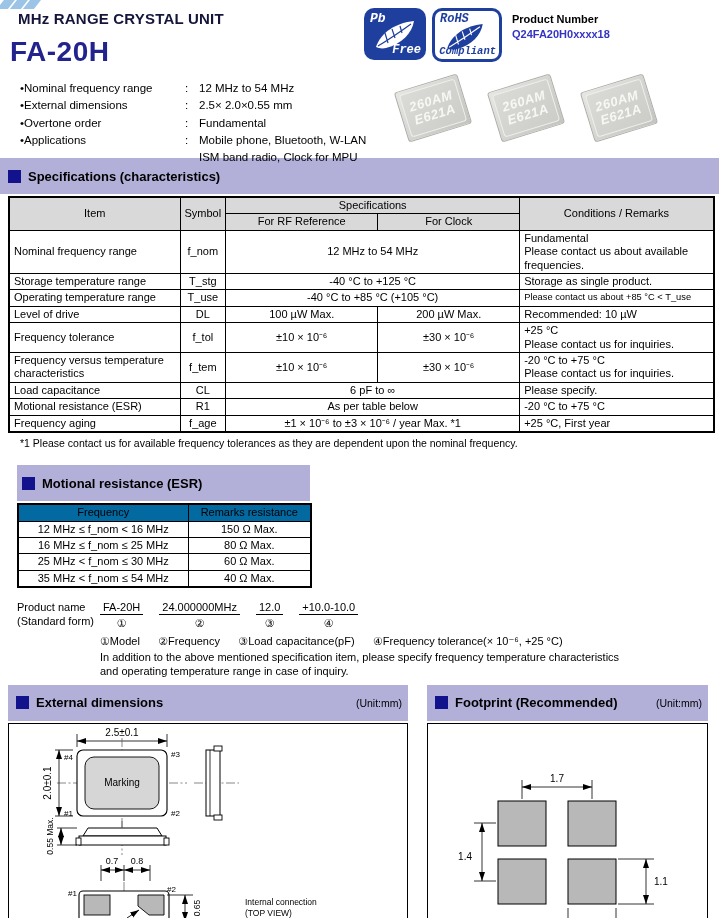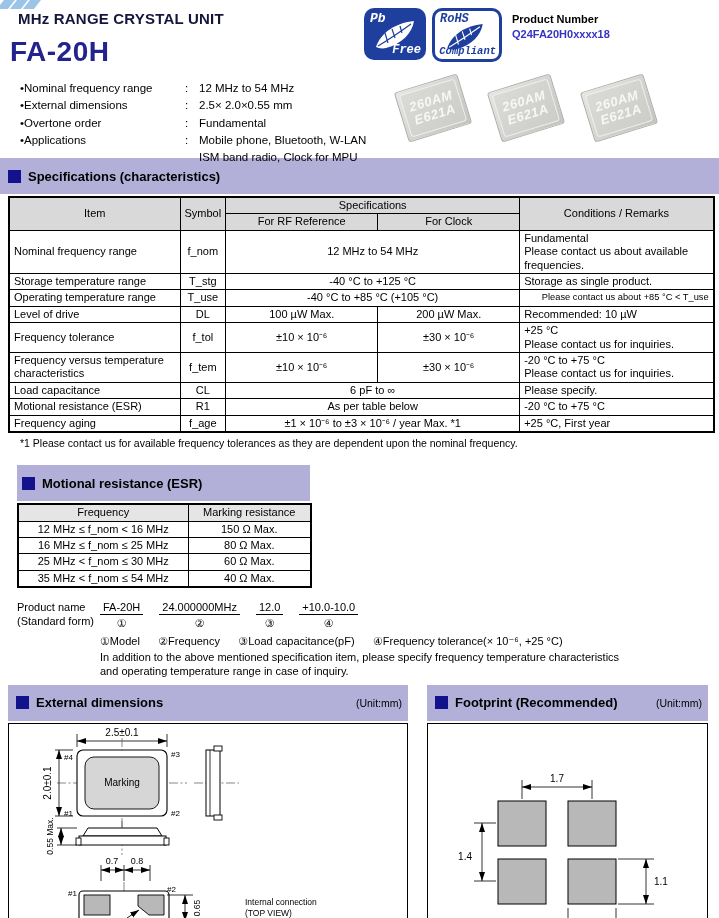--- a/index.html
+++ b/index.html
@@ -39,25 +39,25 @@
   .sbar .t{font-weight:bold;font-size:13px;}
   .sbar .unit{margin-left:auto;margin-right:6px;font-size:10.5px;font-weight:normal;}
   
   table{border-collapse:collapse;font-size:11px;line-height:1.22;}
   .spec-table{margin:2px 0 0 8px;border:2px solid #000;}
   .spec-table th,.spec-table td{border:1px solid #000;padding:1px 4px;vertical-align:middle;}
   .spec-table th{background:#d9d9d9;font-weight:normal;text-align:center;}
   .c{text-align:center;} .l{text-align:left;}
   .preline{white-space:pre-line;}
   .prewrap{white-space:pre-wrap;}
-  .small{font-size:9.3px;text-align:right;}
+  .small{font-size:9.3px;}
   .footnote{margin:4px 0 0 20px;font-size:10.5px;}
   .esr-table{margin:2px 0 0 17px;border:2px solid #000;}
   .esr-table th,.esr-table td{border:1px solid #000;padding:1px 4px;text-align:center;}
-  .esr-table th{background:#e5e5e5;font-weight:normal;}
+  .esr-table th{background:#0369a1;font-weight:normal;}
   .esr-bar{margin:16px 0 0 17px;width:293px;}
   .esr-bar .sq{margin-left:5px;}
   
   .pname{margin:12px 0 0 17px;display:flex;font-size:11px;line-height:1.3;}
   .pname .lbl{width:83px;}
   .pn-parts{display:flex;gap:16px;align-items:flex-start;}
   .pn-part{display:flex;flex-direction:column;align-items:center;}
   .pn-value{border-bottom:1px solid #000;padding:0 3px;}
   .pn-num{margin-top:1px;}
   .pn-legend{margin-top:3px;}
@@ -248,21 +248,21 @@
     <span class="t">Motional resistance (ESR)</span>
   </div>
   <table class="esr-table">
     <colgroup>
         <col style="width:170px">
         <col style="width:123px">
       </colgroup>
     <tbody>
         <tr>
       <th>Frequency</th>
-      <th>Marking resistance</th>
+      <th>Remarks resistance</th>
     </tr>
     <tr>
       <td>12 MHz ≤ f_nom &lt; 16 MHz</td>
       <td>150 Ω Max.</td>
     </tr>
     <tr>
       <td>16 MHz ≤ f_nom ≤ 25 MHz</td>
       <td>80 Ω Max.</td>
     </tr>
     <tr>

